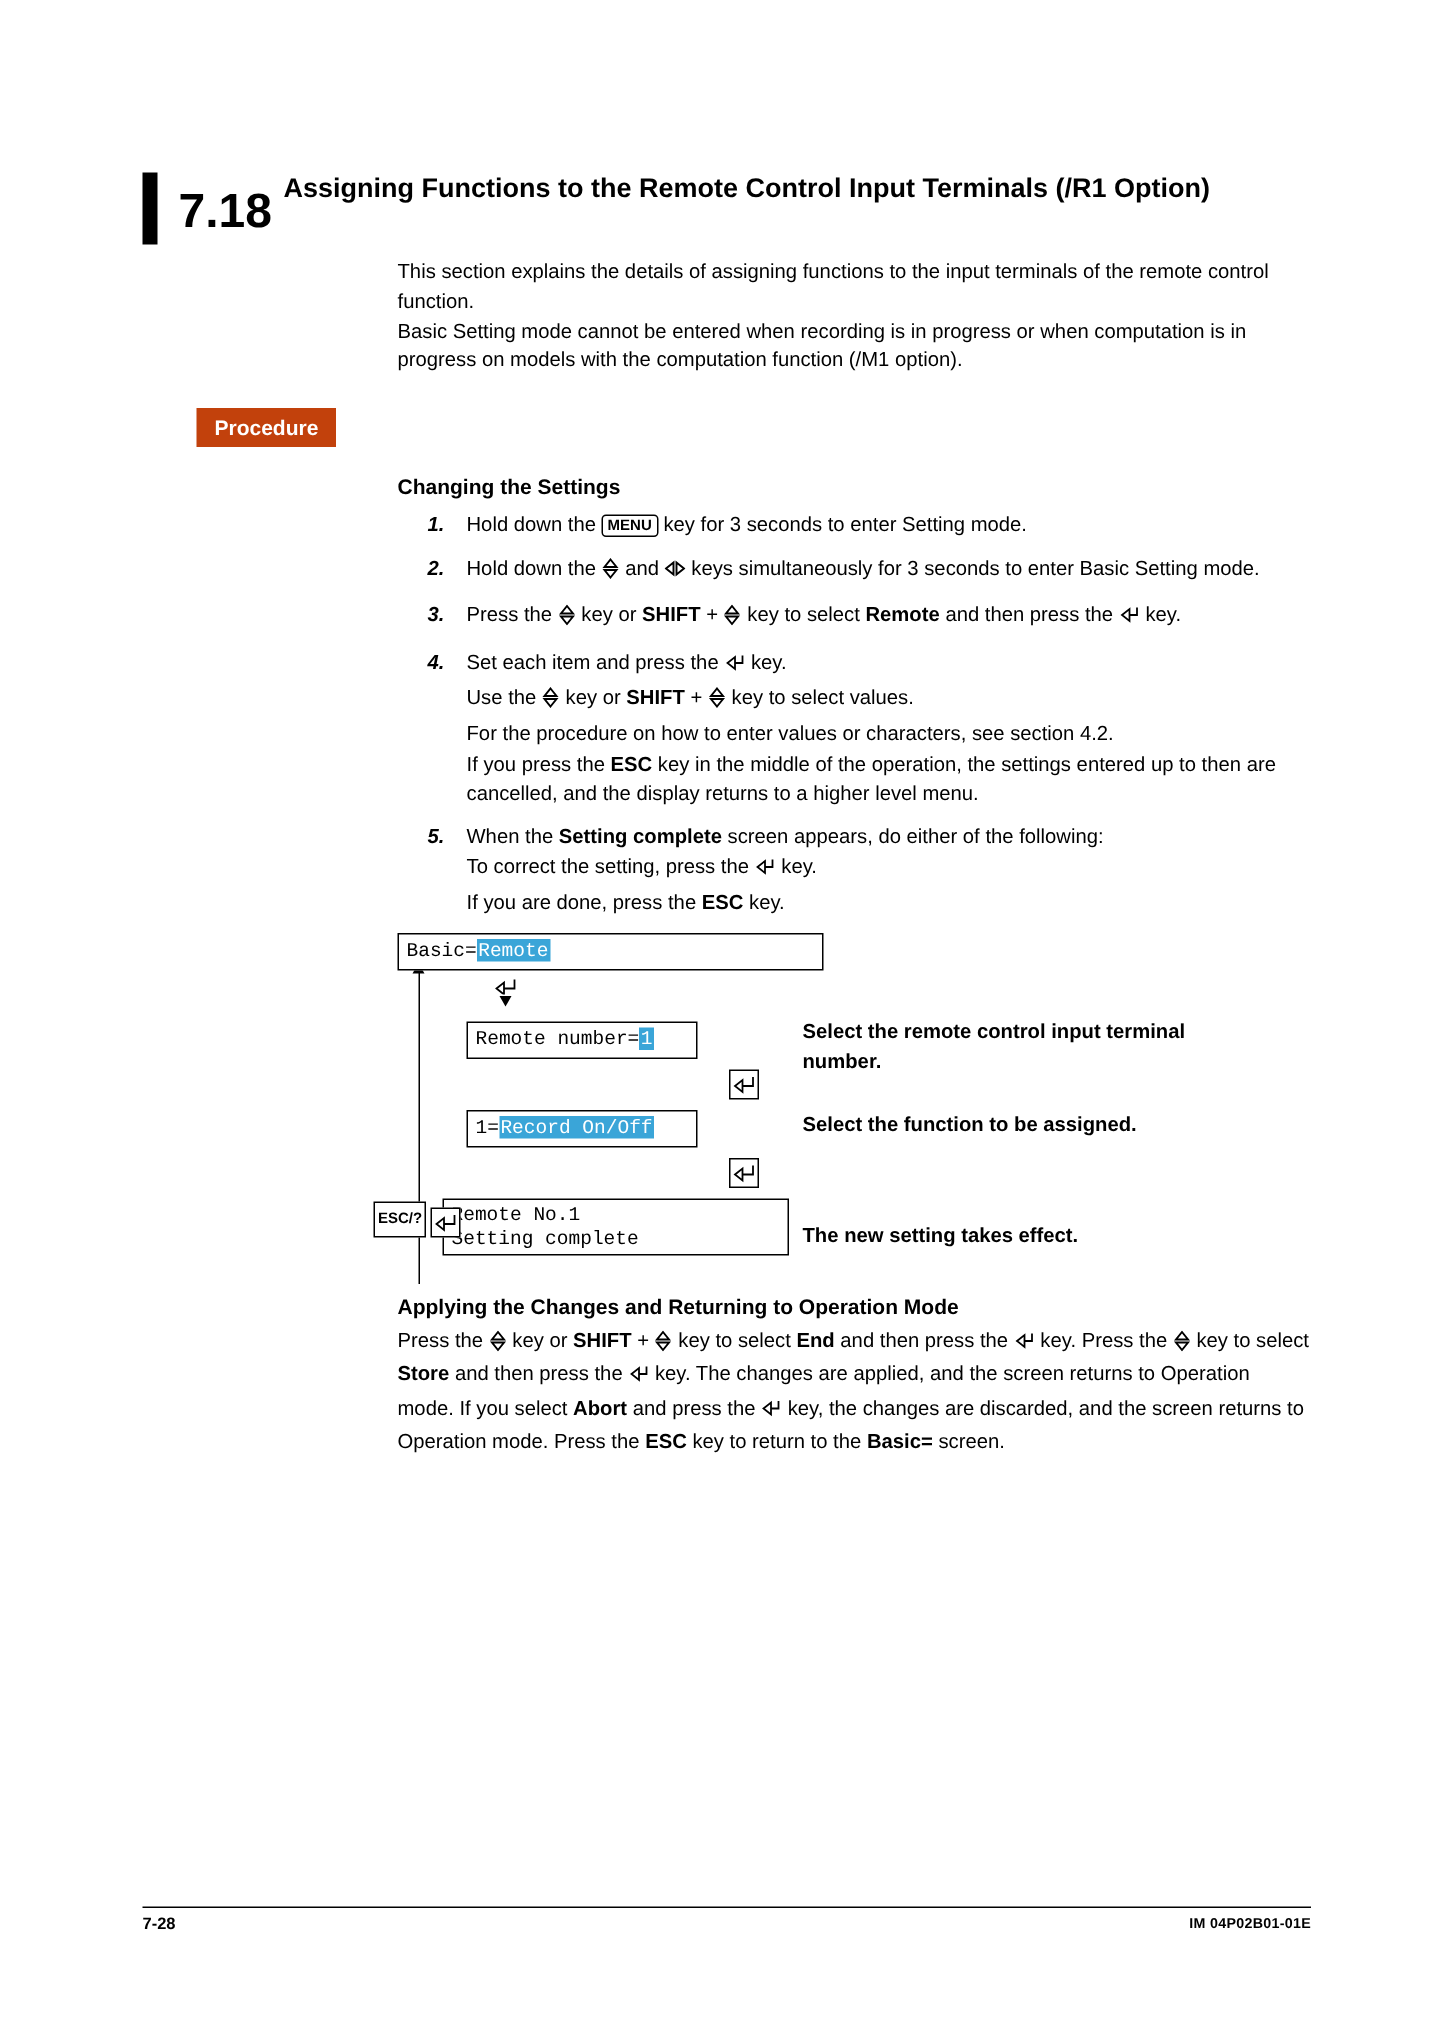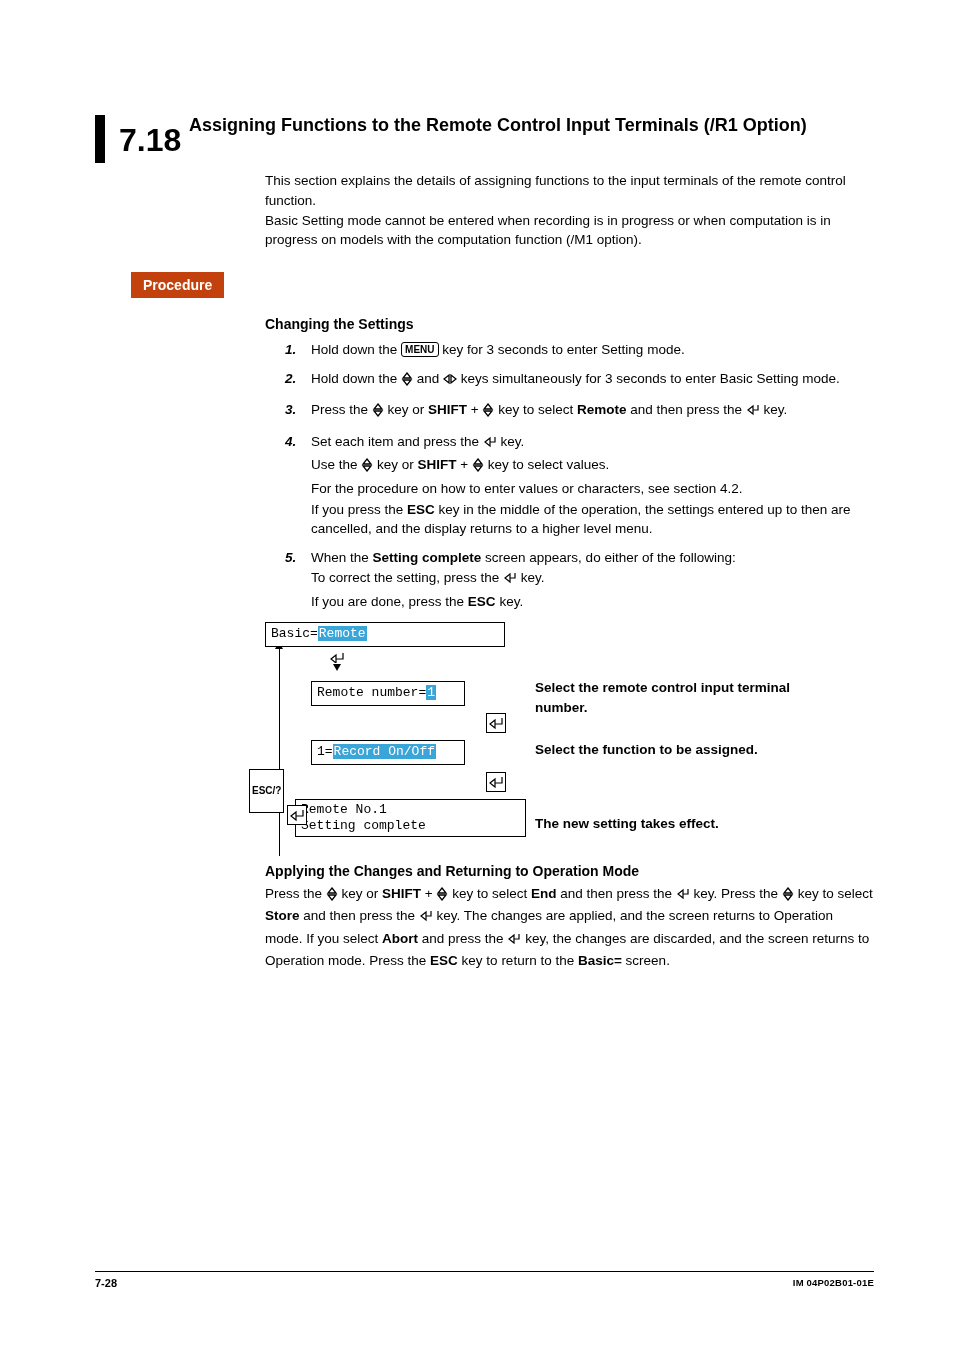--- a/index.html
+++ b/index.html
@@ -98,21 +98,21 @@
     width: 240px;
   }
   .cell {
     border: 1px solid #000;
     padding: 2px 5px;
     font-family: "Courier New", monospace;
     font-size: 13px;
     background: #fff;
     position: relative;
   }
-  .cell-top { margin-left: 0; width: 240px; }
+  .cell-top { margin-left: 0; width: 284px; }
   .cell-mid { margin-left: 46px; width: 154px; }
   .cell-bot { margin-left: 30px; width: 231px; }
   .cell-bot .cell-ln { line-height: 1.25; }
   .hl {
     background: #3aa5d8;
     color: #fff;
     padding: 0 1px;
   }
   .v-spine {
     position: absolute;
@@ -151,25 +151,25 @@
     right: -1px;
     top: 50%;
     transform: translateY(-50%);
     border: 1px solid #000;
     width: 20px; height: 20px;
     background: #fff;
   }
   .esc-box {
     position: absolute;
     left: -16px;
-    bottom: 24px;
+    bottom: 12px;
     border: 1px solid #000;
     font-size: 10px;
     font-weight: bold;
-    padding: 14px 2px;
+    padding: 4px 2px;
     background: #fff;
     font-family: Arial, sans-serif;
   }
   .final-enter {
     position: absolute;
     left: 22px;
     bottom: 12px;
     border: 1px solid #000;
     width: 20px; height: 20px;
     background: #fff;

